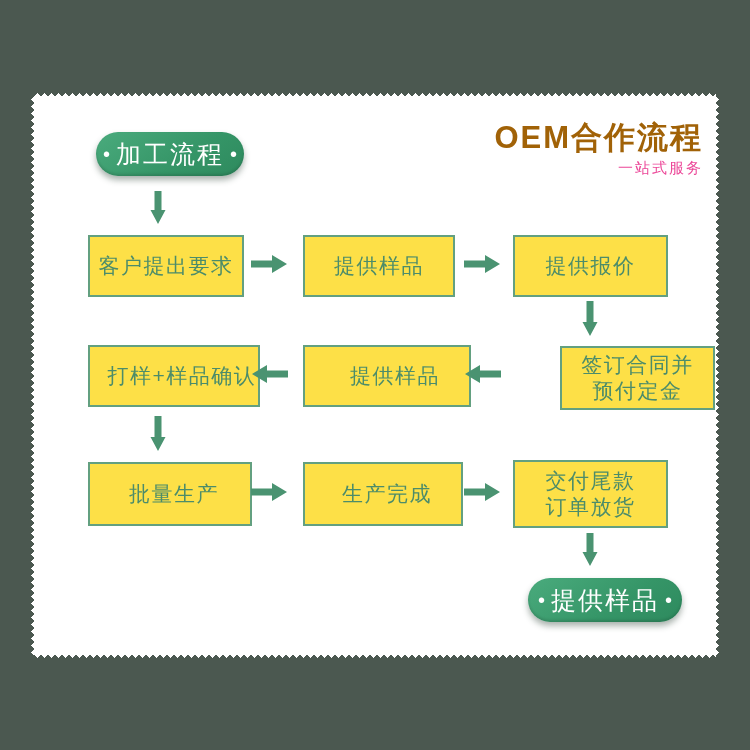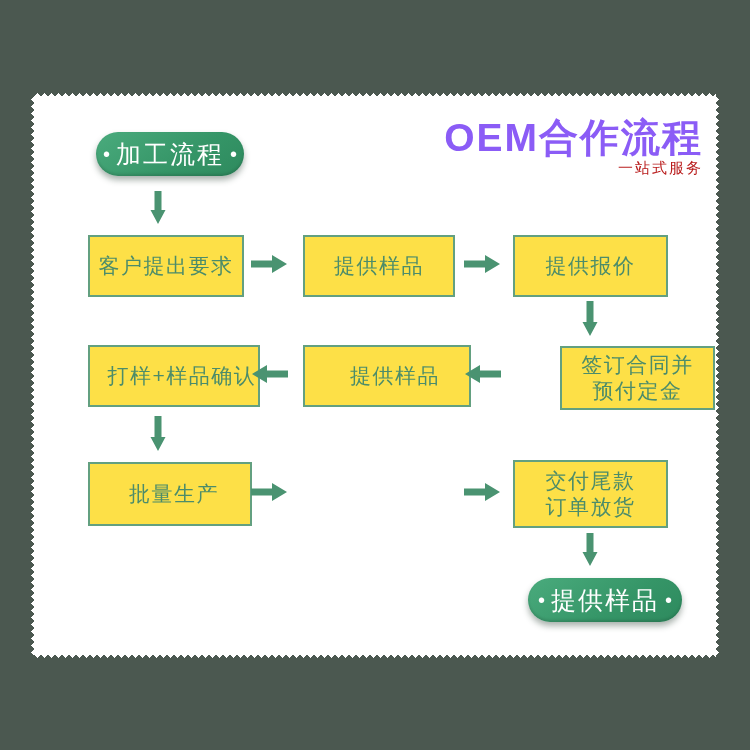--- a/index.html
+++ b/index.html
@@ -33,22 +33,22 @@
     background:linear-gradient(145deg,#4aab7d 0%,#359567 60%,#2e8a5e 100%);
     border-radius:22px;color:#ffffff;
     box-shadow:0 4px 6px rgba(40,62,50,.4), inset 0 -2px 3px rgba(0,0,0,.14);
     font-size:25px;letter-spacing:2px;line-height:1;
   }
   .badge .dot{font-size:20px;letter-spacing:0;}
   .badge-start{left:62px;top:36px;width:148px;height:44px;}
   .badge-end{left:494px;top:482px;width:154px;height:44px;}
 
   .title-block{position:absolute;right:13px;top:25px;text-align:right;}
-  .main-title{font-size:39px;font-weight:700;color:#8b5cf6;letter-spacing:2px;line-height:33px;}
-  .sub-title{margin-top:5px;font-size:15px;color:#b91c1c;letter-spacing:2px;}
+  .main-title{font-size:31px;font-weight:700;color:#a16207;letter-spacing:2px;line-height:33px;}
+  .sub-title{margin-top:5px;font-size:15px;color:#ec4899;letter-spacing:2px;}
 
   
   .fbox{
     position:absolute;display:flex;align-items:center;justify-content:center;
     border:2px solid #63a080;color:#4c8c6a;background:#fde047;
     font-size:21px;letter-spacing:1.5px;text-align:center;
   }
   .fbox .lbl{white-space:pre-line;line-height:26px;}
   .r1{top:139px;height:58px;}
   .r2{top:249px;height:58px;padding-left:16px;}
@@ -109,20 +109,23 @@
       <span class="lbl">提供样品</span>
     </div>
     <div class="fbox tall2 c3">
       <span class="lbl">签订合同并
 预付定金</span>
     </div>
 
     <div class="fbox r3 c1">
       <span class="lbl">批量生产</span>
     </div>
+    <div class="fbox r3 c2">
+      <span class="lbl">生产完成</span>
+    </div>
     <div class="fbox tall3 c3">
       <span class="lbl">交付尾款
 订单放货</span>
     </div>
 
     <div class="arr h1a">
       <svg width="37" height="22" viewBox="0 0 37 22">
           <polygon points="0,7.5 21,7.5 21,2 36,11 21,20 21,14.5 0,14.5"></polygon>
         </svg>
     </div>

